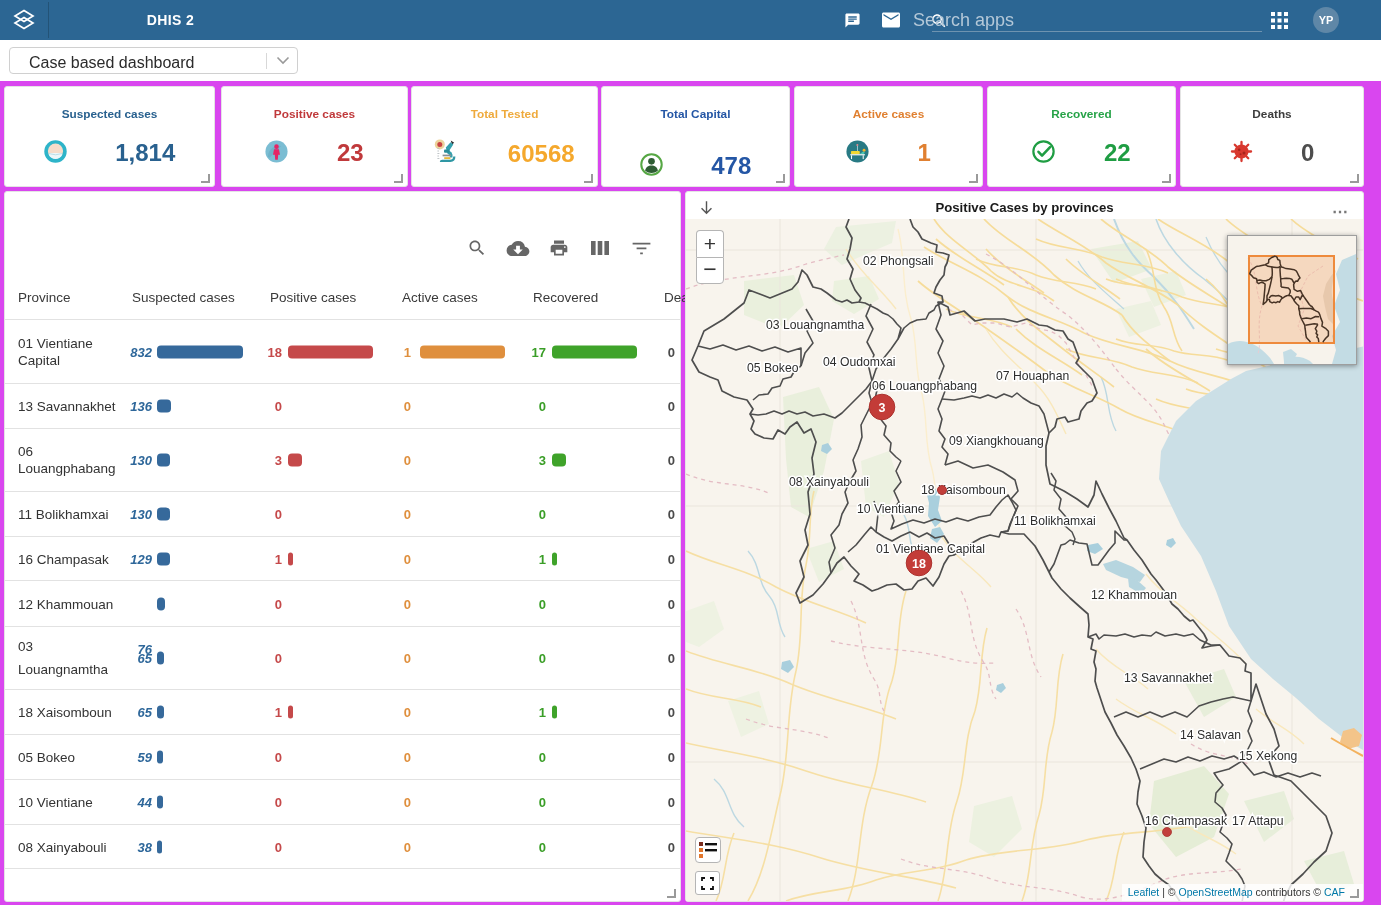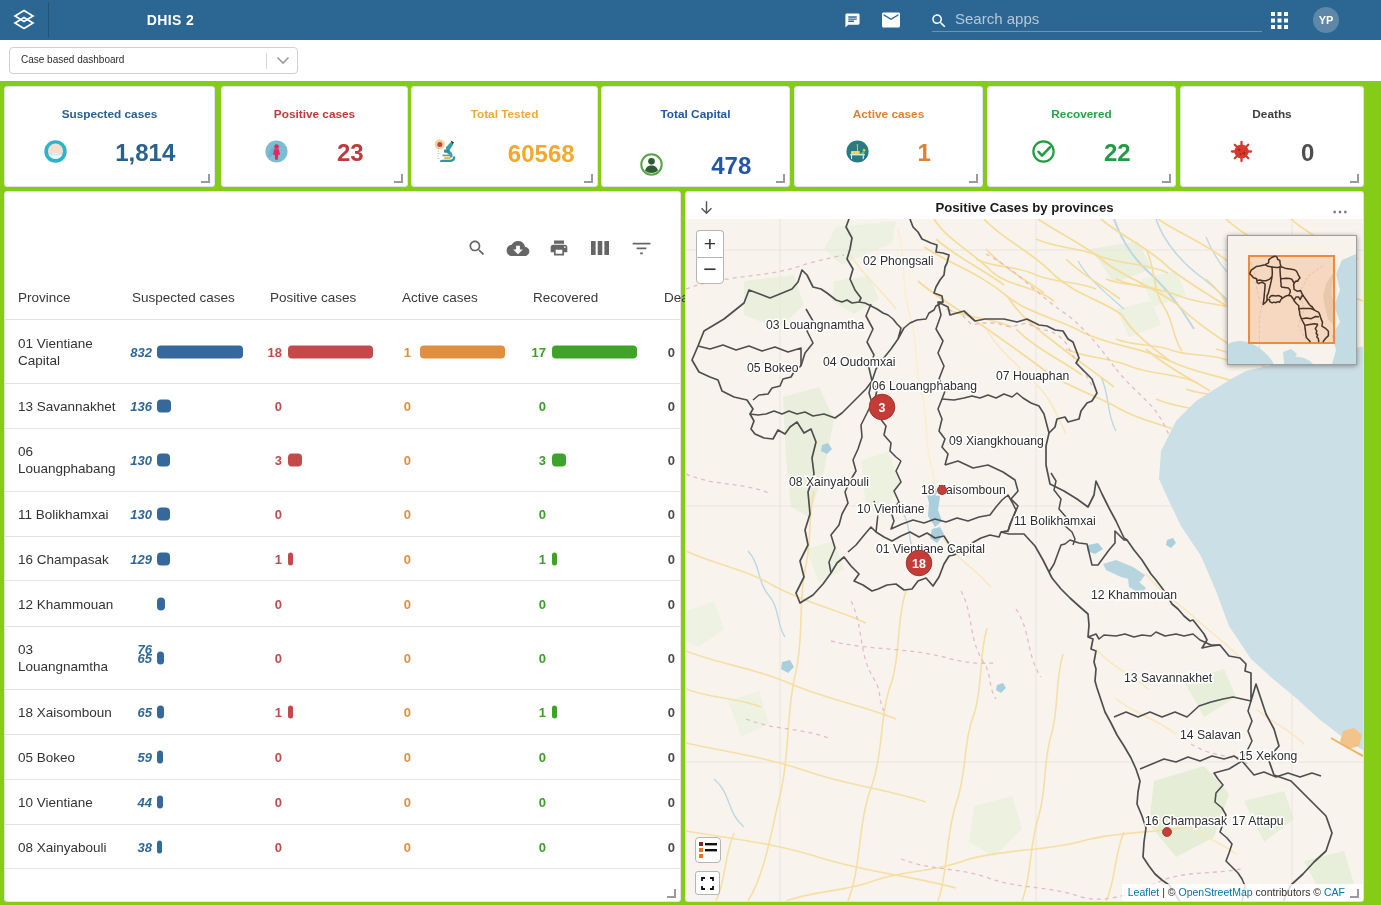--- a/index.html
+++ b/index.html
@@ -1,37 +1,37 @@
 <!DOCTYPE html>
 <html><head>
 <meta charset="utf-8">
 <style>
 * { margin:0; padding:0; box-sizing:border-box; }
 html,body { width:1381px; height:905px; overflow:hidden; background:#ececec;
   font-family:"Liberation Sans", sans-serif; }
-#page { position:relative; width:1381px; height:905px; background:#84cc16; }
+#page { position:relative; width:1381px; height:905px; background:#d946ef; }
 
 
 #appbar { position:absolute; left:0; top:0; width:1381px; height:40px; background:#2c6693; }
 #logo { position:absolute; left:0; top:0; width:48px; height:40px; }
 #logodiv { position:absolute; left:48px; top:2px; width:1px; height:36px; background:#235377; }
 #logo svg { position:absolute; left:12px; top:8px; }
 #apptitle { position:absolute; left:48px; top:0; width:245px; height:40px; line-height:40px;
   text-align:center; color:#fff; font-size:14px; font-weight:bold; letter-spacing:.4px; }
 .abicon { position:absolute; top:12px; }
 #avatar { position:absolute; left:1313px; top:7px; width:26px; height:26px; border-radius:50%;
   background:#5f87a7; color:#fff; font-size:11px; font-weight:bold; text-align:center; line-height:26px; }
-#searchtext { position:absolute; left:955px; top:10px; color:#b4c8d8; font-size:15px; }
+#searchtext { position:absolute; left:913px; top:10px; color:#b4c8d8; font-size:18px; }
 #searchline { position:absolute; left:932px; top:31px; width:330px; height:1px; background:#6e93b0; }
 
 
 #controlbar { position:absolute; left:0; top:40px; width:1381px; height:41px; background:#fff; }
 #dashsel { position:absolute; left:9px; top:7px; width:289px; height:27px; background:#fff;
   border:1px solid #d0d0d0; border-radius:4px; }
-#dashsel .txt { position:absolute; left:11px; top:6px; font-size:10px; color:#2b2b2b; }
+#dashsel .txt { position:absolute; left:19px; top:6px; font-size:16px; color:#2b2b2b; }
 #dashsel .sep { position:absolute; left:256px; top:5px; width:1px; height:16px; background:#d8d8d8; }
 #dashsel .chev { position:absolute; left:266px; top:8px; }
 
 
 .card { position:absolute; top:86px; height:101px; background:#fff; border:1px solid #e4e4e4; border-radius:3px; }
 .card .t { position:absolute; top:20px; left:0; width:100%; text-align:center; font-size:11.8px; font-weight:bold; }
 .cardrow { position:absolute; left:0; width:100%; text-align:center; }
 .cnum { font-size:24px; font-weight:bold; vertical-align:middle;margin-left:36px; }
 .cicon { display:inline-block; vertical-align:middle; margin-right:8px; }
 .rs { position:absolute; right:4px; bottom:3px; width:9px; height:9px;
@@ -300,21 +300,21 @@
 <div style="position:absolute;left:0;top:388px;width:675px;height:46px;border-top:1px solid #e2e2e2;">
 <div style="position:absolute;left:13px;top:50%;transform:translateY(-50%);width:106px;font-size:13.5px;color:#333;line-height:17px;">12 Khammouan</div>
 <span class="num n-blue" style="position:absolute;left:87px;width:60px;top:50%;transform:translateY(-50%);text-align:right;margin-top:45px;">76</span>
 <span class="bar b-blue" style="position:absolute;left:152px;width:8px;top:50%;transform:translateY(-50%);"></span>
 <span class="num n-red" style="position:absolute;left:217px;width:60px;top:50%;transform:translateY(-50%);text-align:right;">0</span>
 <span class="num n-orange" style="position:absolute;left:346px;width:60px;top:50%;transform:translateY(-50%);text-align:right;">0</span>
 <span class="num n-green" style="position:absolute;left:481px;width:60px;top:50%;transform:translateY(-50%);text-align:right;">0</span>
 <span class="num n-dark" style="position:absolute;left:610px;width:60px;top:50%;transform:translateY(-50%);text-align:right;">0</span>
 </div>
 <div style="position:absolute;left:0;top:434px;width:675px;height:63px;border-top:1px solid #e2e2e2;">
-<div style="position:absolute;left:13px;top:50%;transform:translateY(-50%);width:106px;font-size:13.5px;color:#333;line-height:17px;">03<br>Louangnamtha</div>
+<div style="position:absolute;left:13px;top:50%;transform:translateY(-50%);width:106px;font-size:13.5px;color:#333;line-height:23px;">03<br>Louangnamtha</div>
 <span class="num n-blue" style="position:absolute;left:87px;width:60px;top:50%;transform:translateY(-50%);text-align:right;">65</span>
 <span class="bar b-blue" style="position:absolute;left:152px;width:7px;top:50%;transform:translateY(-50%);"></span>
 <span class="num n-red" style="position:absolute;left:217px;width:60px;top:50%;transform:translateY(-50%);text-align:right;">0</span>
 <span class="num n-orange" style="position:absolute;left:346px;width:60px;top:50%;transform:translateY(-50%);text-align:right;">0</span>
 <span class="num n-green" style="position:absolute;left:481px;width:60px;top:50%;transform:translateY(-50%);text-align:right;">0</span>
 <span class="num n-dark" style="position:absolute;left:610px;width:60px;top:50%;transform:translateY(-50%);text-align:right;">0</span>
 </div>
 <div style="position:absolute;left:0;top:497px;width:675px;height:45px;border-top:1px solid #e2e2e2;">
 <div style="position:absolute;left:13px;top:50%;transform:translateY(-50%);width:106px;font-size:13.5px;color:#333;line-height:17px;">18 Xaisomboun</div>
 <span class="num n-blue" style="position:absolute;left:87px;width:60px;top:50%;transform:translateY(-50%);text-align:right;">65</span>

